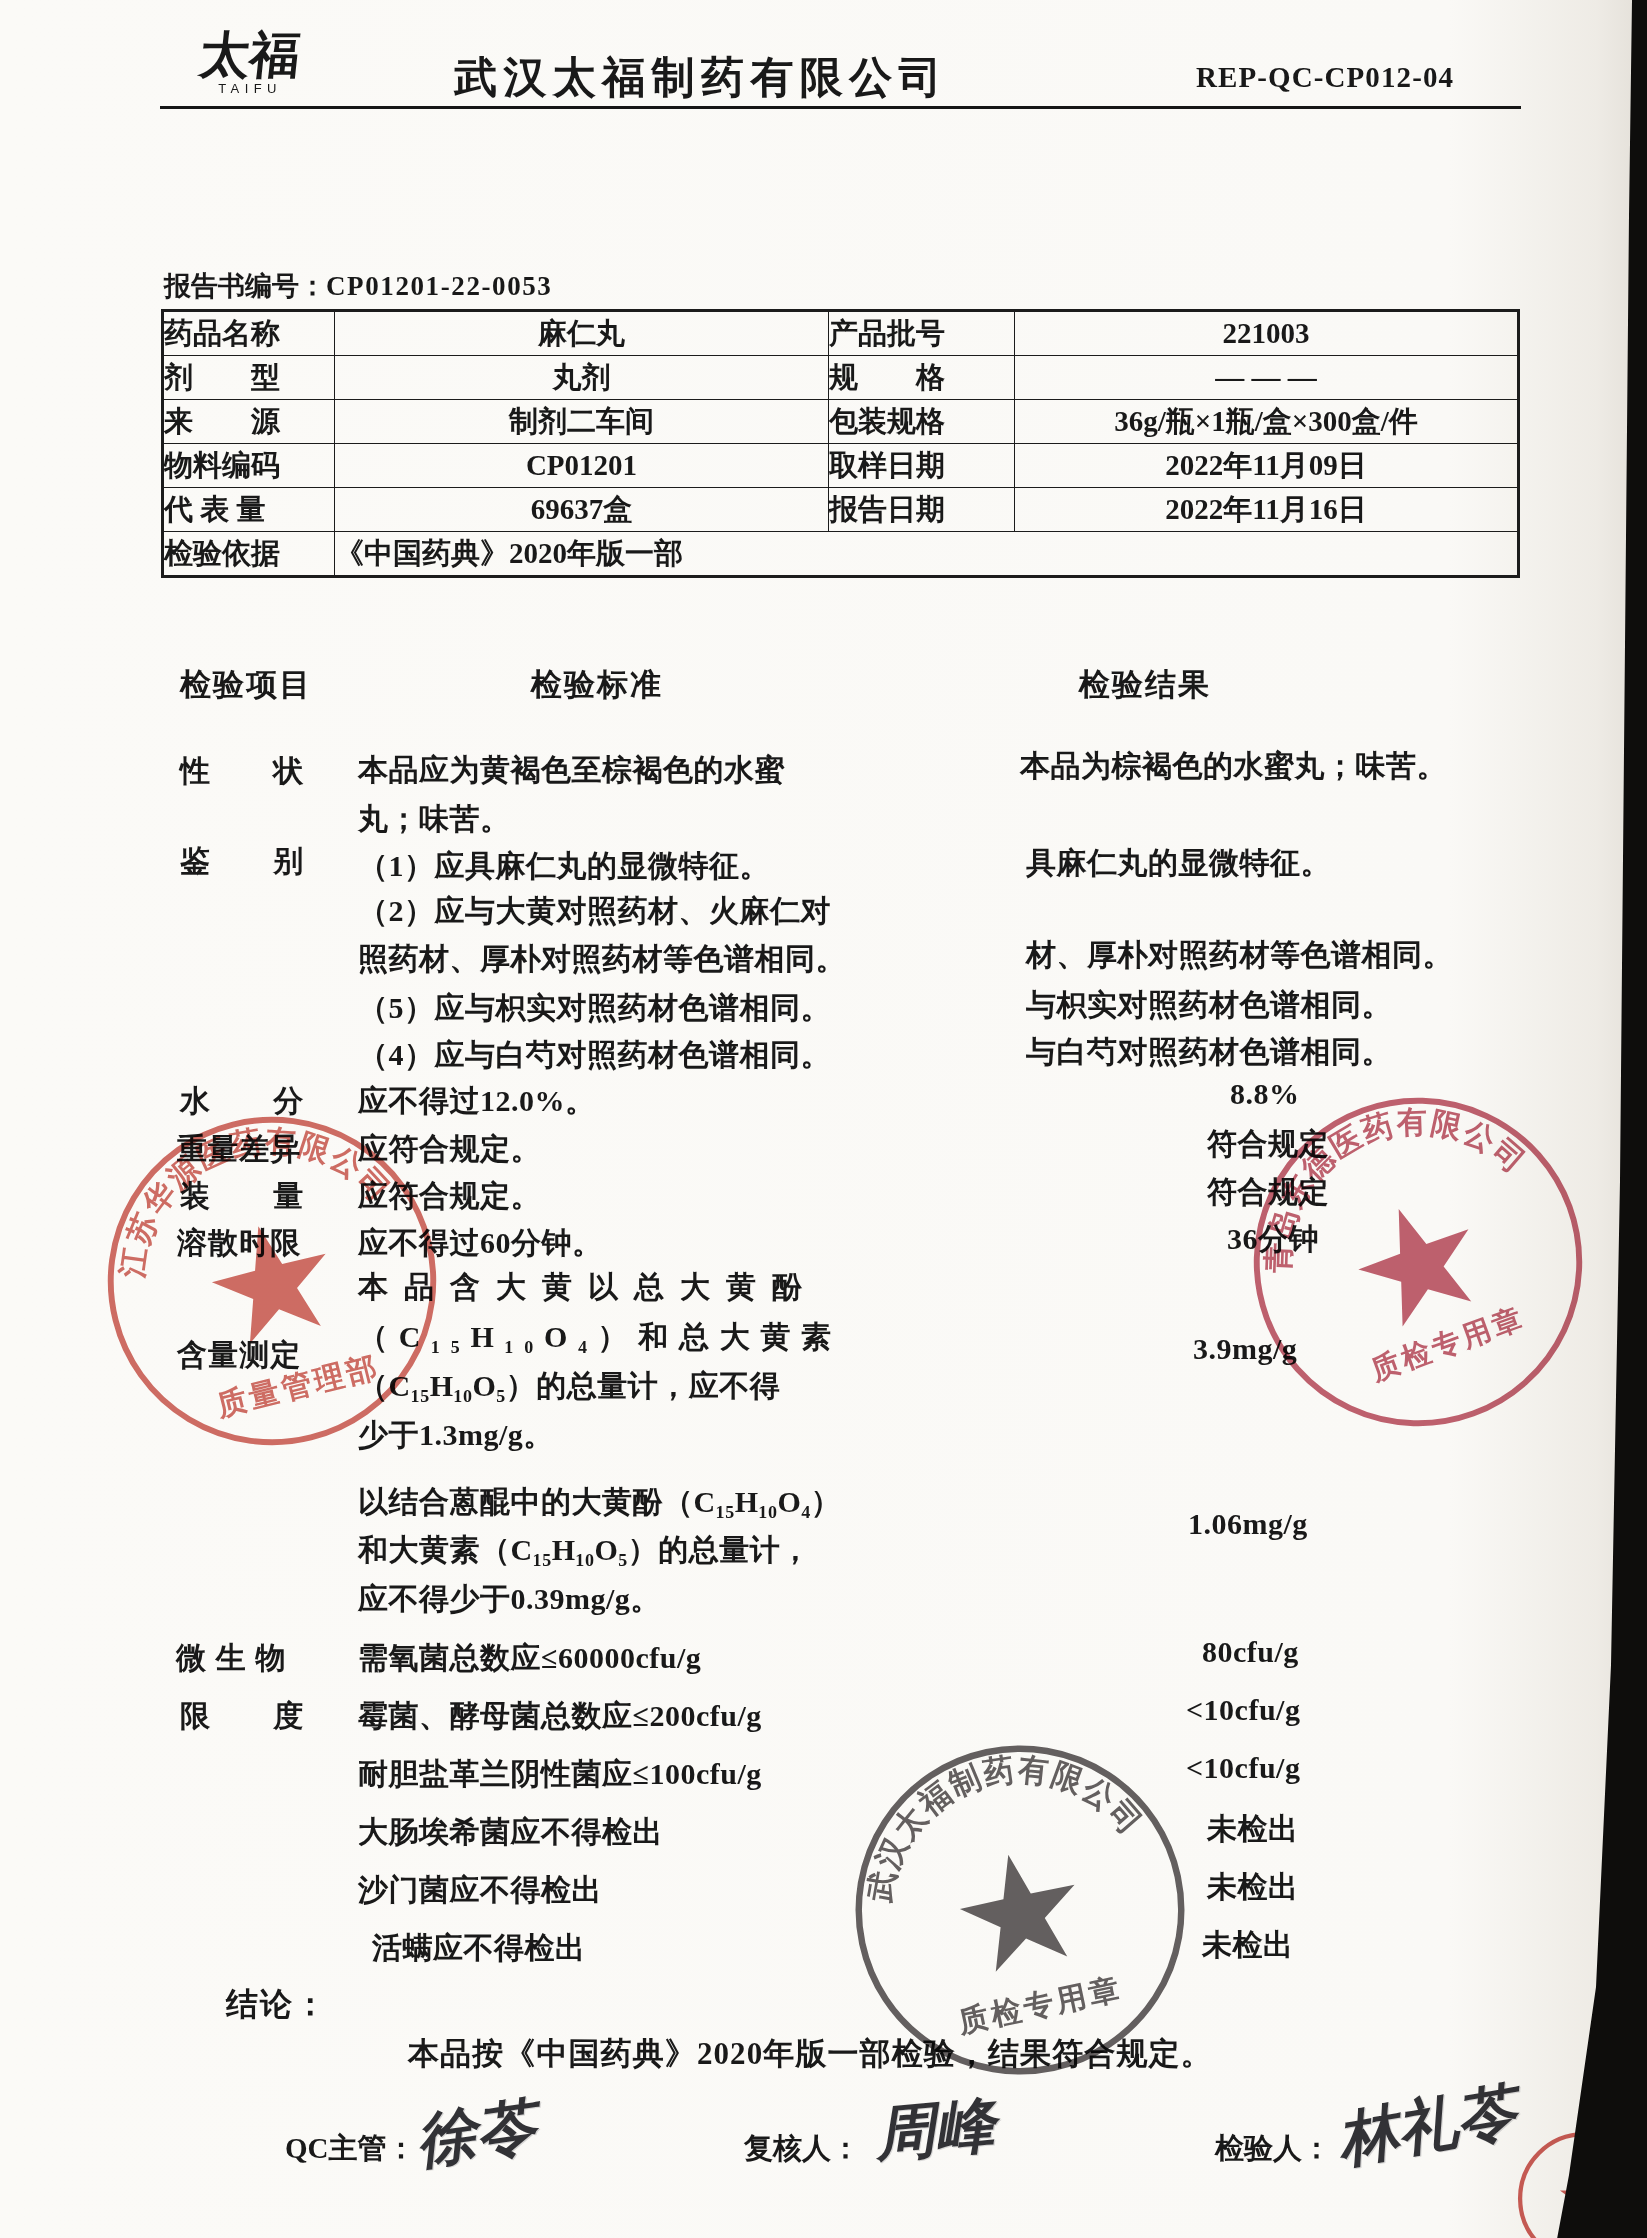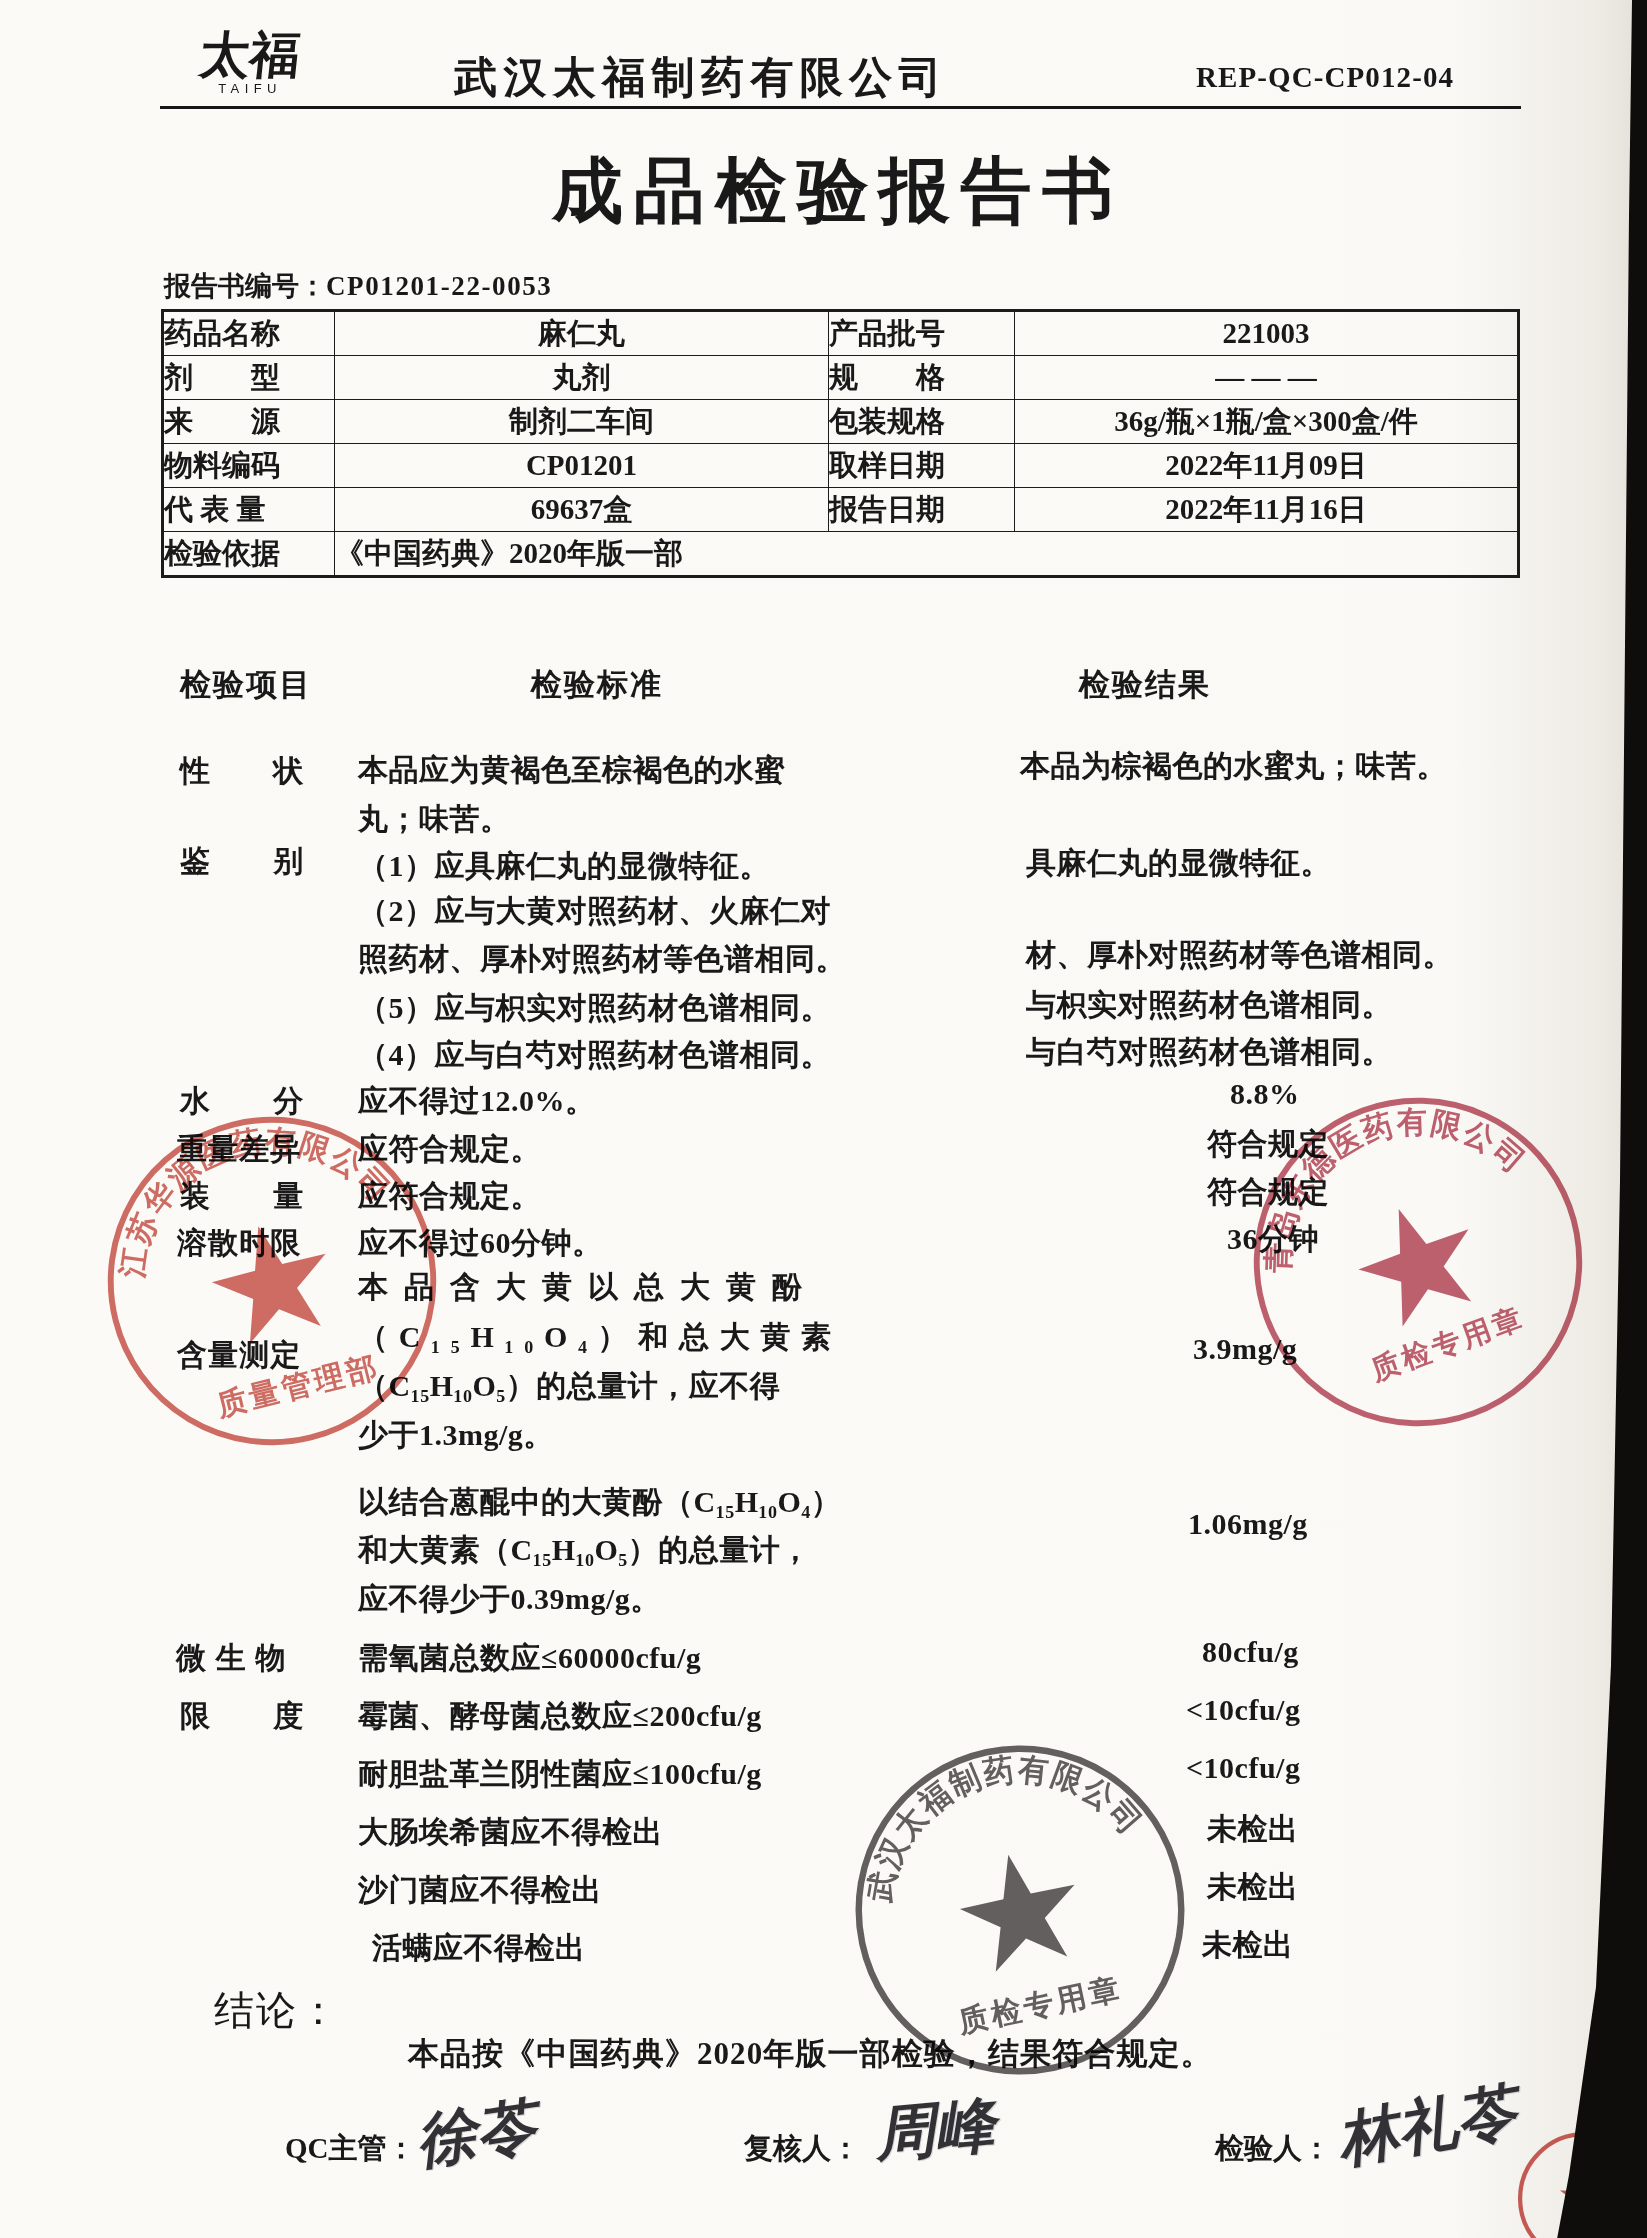--- a/index.html
+++ b/index.html
@@ -24,21 +24,21 @@
   .report-no{font-size:27px;}
   .report-no .rl{font-weight:700;}
   .report-no .rv{font-weight:600;letter-spacing:1.6px;}
   table.info{position:absolute;border-collapse:collapse;table-layout:fixed;}
   table.info td{border:1.6px solid #1c1c1c;font-size:29px;font-weight:650;height:43px;padding:0;}
   table.info{border:3.2px solid #1c1c1c;}
   td.lc{text-align:left;padding-left:18px;font-weight:700;}
   td.vc{text-align:center;}
   td.bv{text-align:left;padding-left:21.5px;}
   .colhead{font-size:31px;font-weight:800;letter-spacing:2.1px;}
-  .concl-label{font-size:40px;font-weight:400;letter-spacing:2.1px;}
+  .concl-label{font-size:32px;font-weight:700;letter-spacing:2.1px;margin-left:12px;}
   .concl-text{font-size:31px;font-weight:700;letter-spacing:1.1px;}
   .sig-label{font-size:29px;font-weight:700;}
   .sig{font-size:60px;font-weight:700;font-style:italic;display:inline-block;
        font-family:"DejaVu Sans",sans-serif;color:#17171c;opacity:.88;
        text-shadow:1.1px 1.1px 0 rgba(25,25,40,.18);}
   .stamp{position:absolute;mix-blend-mode:multiply;}
   .stamp text{font-weight:700;font-family:"Liberation Serif","DejaVu Serif",serif;}
   .scan-edge{
     position:absolute;left:0;top:0;width:1647px;height:2239px;background:#0e0d0c;
     clip-path:polygon(1632px 0px,1647px 0px,1647px 2239px,1557px 2239px,1569px 2175px,1596px 1987px,1611px 1665px,1620px 1181px,1625px 644px,1629px 215px);
@@ -51,21 +51,20 @@
 <div class="page">
 
   <div class="t" style="left:200px;top:30px;">
     <div class="logo-cn">太福</div>
     <div class="logo-en">TAIFU</div>
   </div>
   <div class="t center company" style="left:701px;top:49px;">武汉太福制药有限公司</div>
   <div class="t doccode" style="left:1196px;top:61px;">REP-QC-CP012-04</div>
   <div class="rule" style="left:160px;top:106px;width:1361px;height:2.7px;"></div>
 
-  <div class="t center title" style="left:838px;top:144px;">成品检验报告书</div>
 
   <div class="t report-no" style="left:164px;top:268px;">
     <span class="rl">报告书编号：</span><span class="rv">CP01201-22-0053</span>
   </div>
 
   <table class="info" style="left:161px;top:309px;width:1356px;">
     <colgroup>
         <col style="width:172px">
         <col style="width:494px">
         <col style="width:186px">

